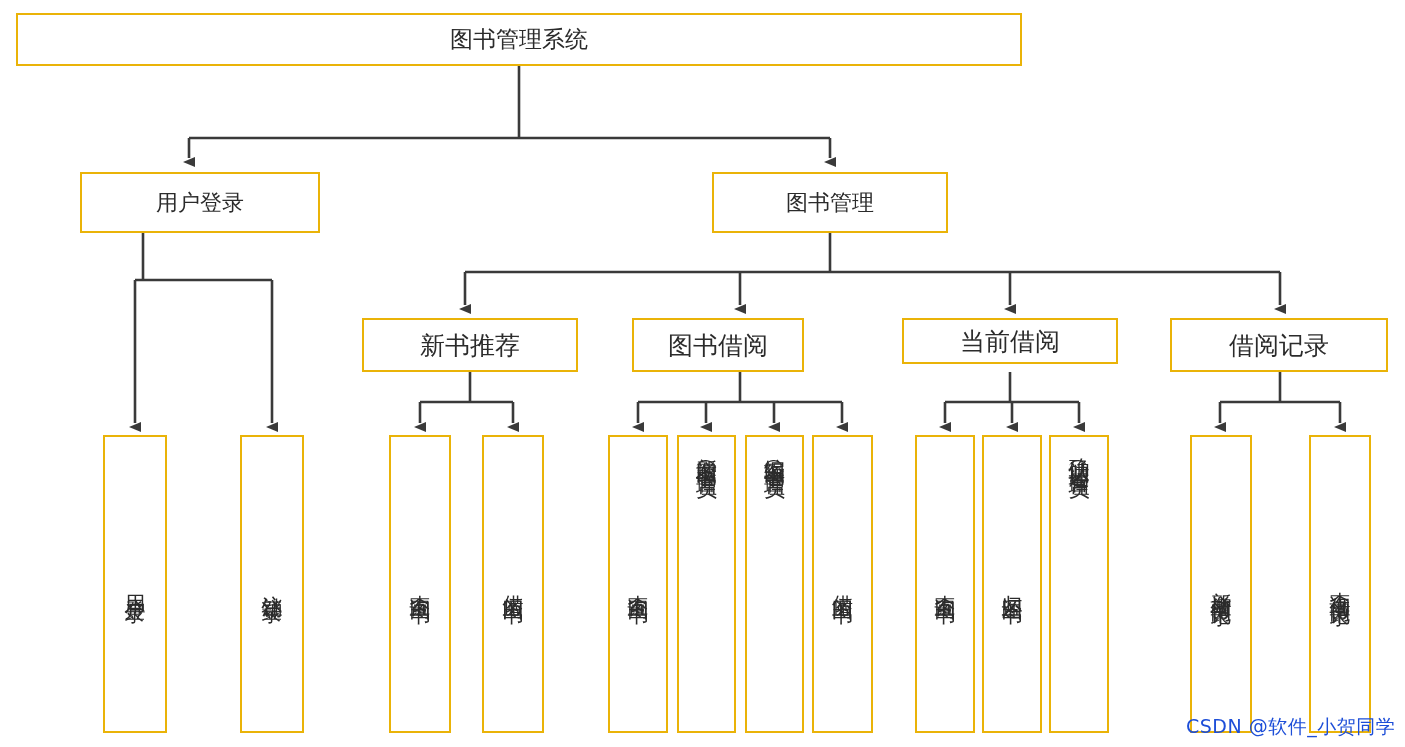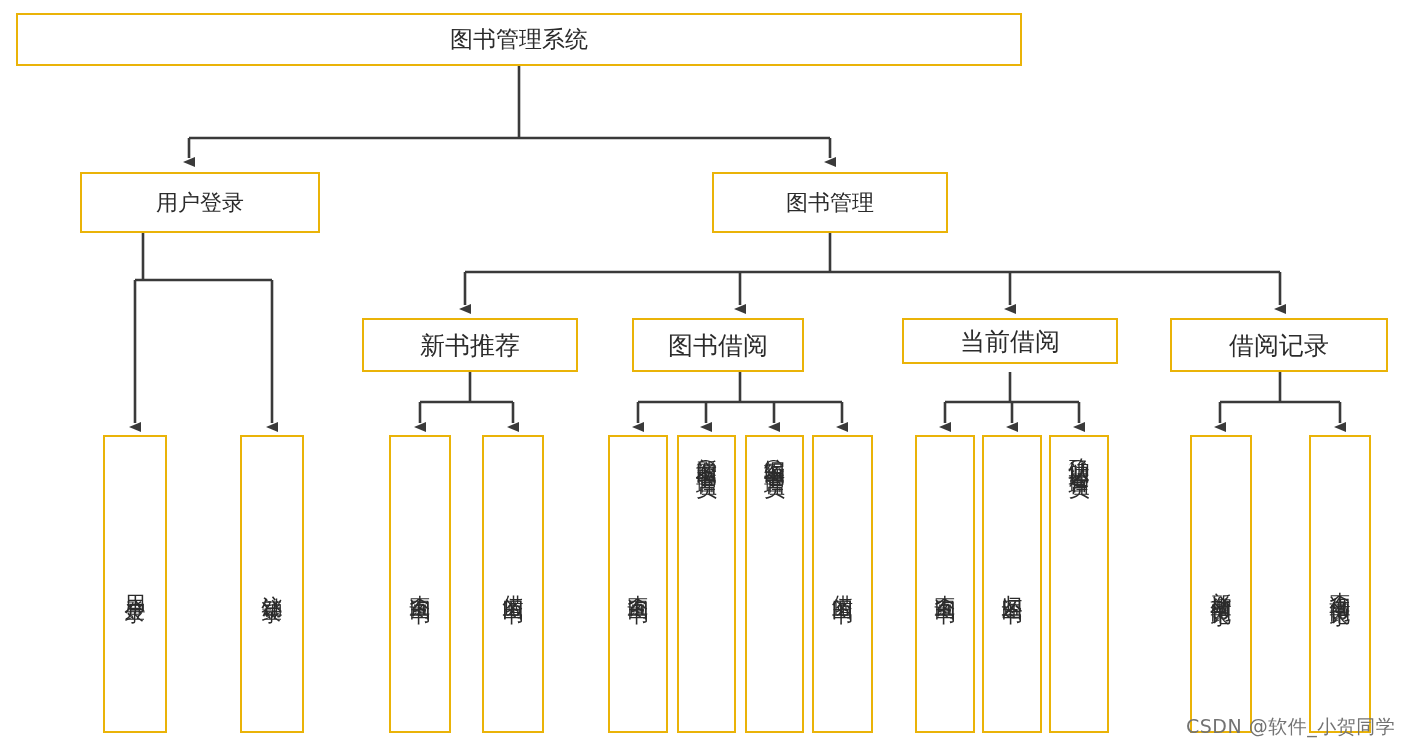--- a/index.html
+++ b/index.html
@@ -60,21 +60,21 @@
   }
   .leaf.centerv {
     align-items: center;
     padding-top: 0;
   }
   .watermark {
     position: absolute;
     left: 1186px;
     top: 714px;
     font-size: 19px;
-    color: #737373;
+    color: #1d4ed8;
     white-space: nowrap;
     letter-spacing: 0.5px;
   }
 </style>
 </head>
 <body>
 
 <div id="canvas">
 
   <svg class="wires" viewBox="0 0 1405 747">

